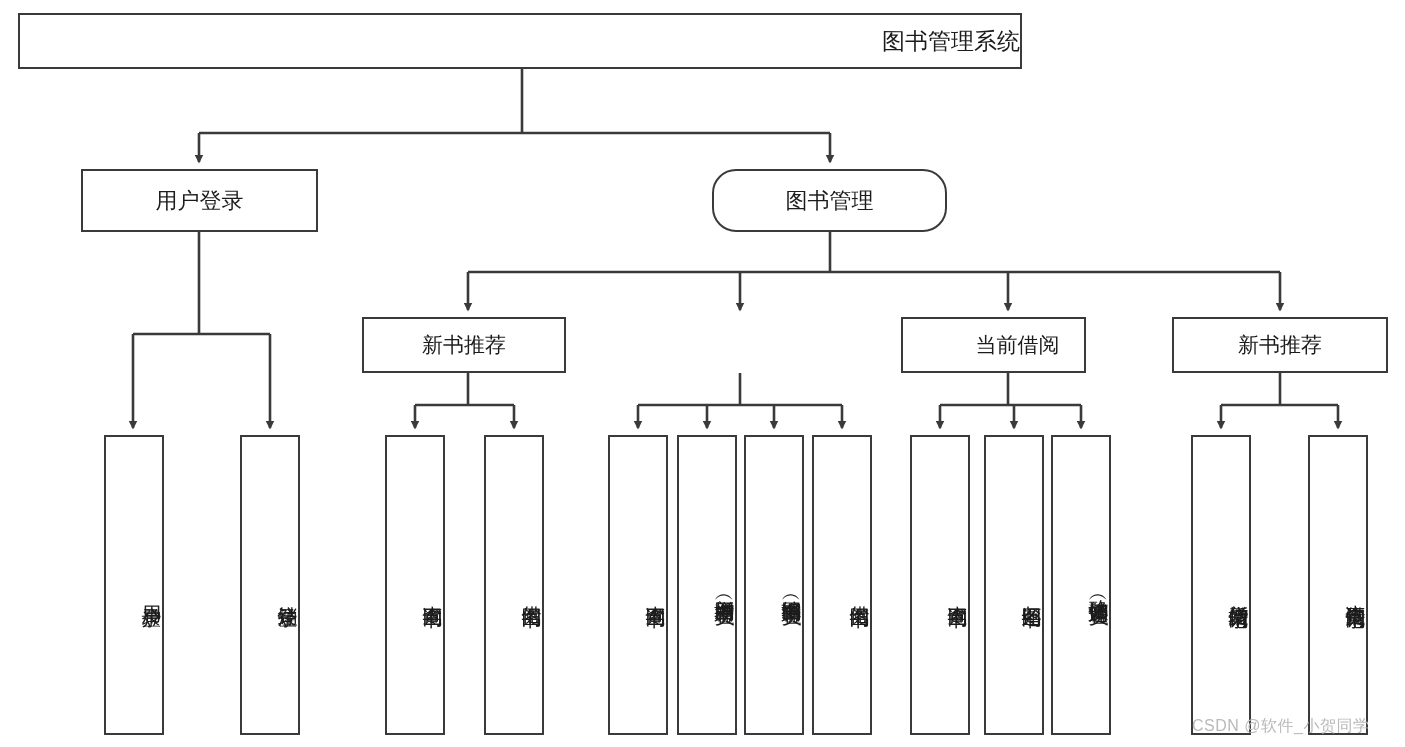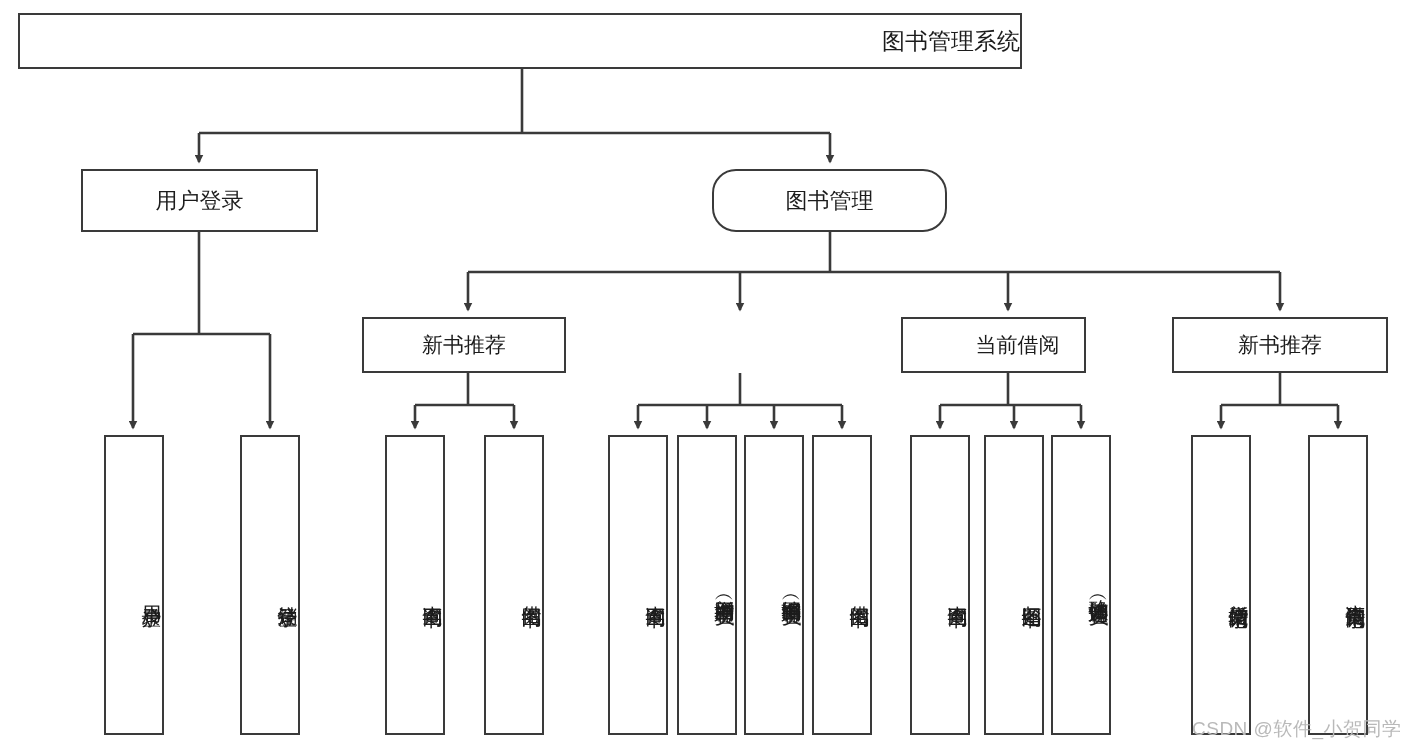--- a/index.html
+++ b/index.html
@@ -56,21 +56,21 @@
     justify-content: center;
     padding-top: 14px;
     line-height: 1.08;
     letter-spacing: 1px;
   }
   .node.leaf.tall-text {
     padding-top: 6px;
   }
   .watermark {
     position: absolute;
-    font-size: 19px;
+    font-size: 16px;
     color: #b9b9b9;
     white-space: nowrap;
     z-index: 3;
     letter-spacing: 0.5px;
   }
 </style>
 </head>
 <body>
 
 <div id="canvas">

